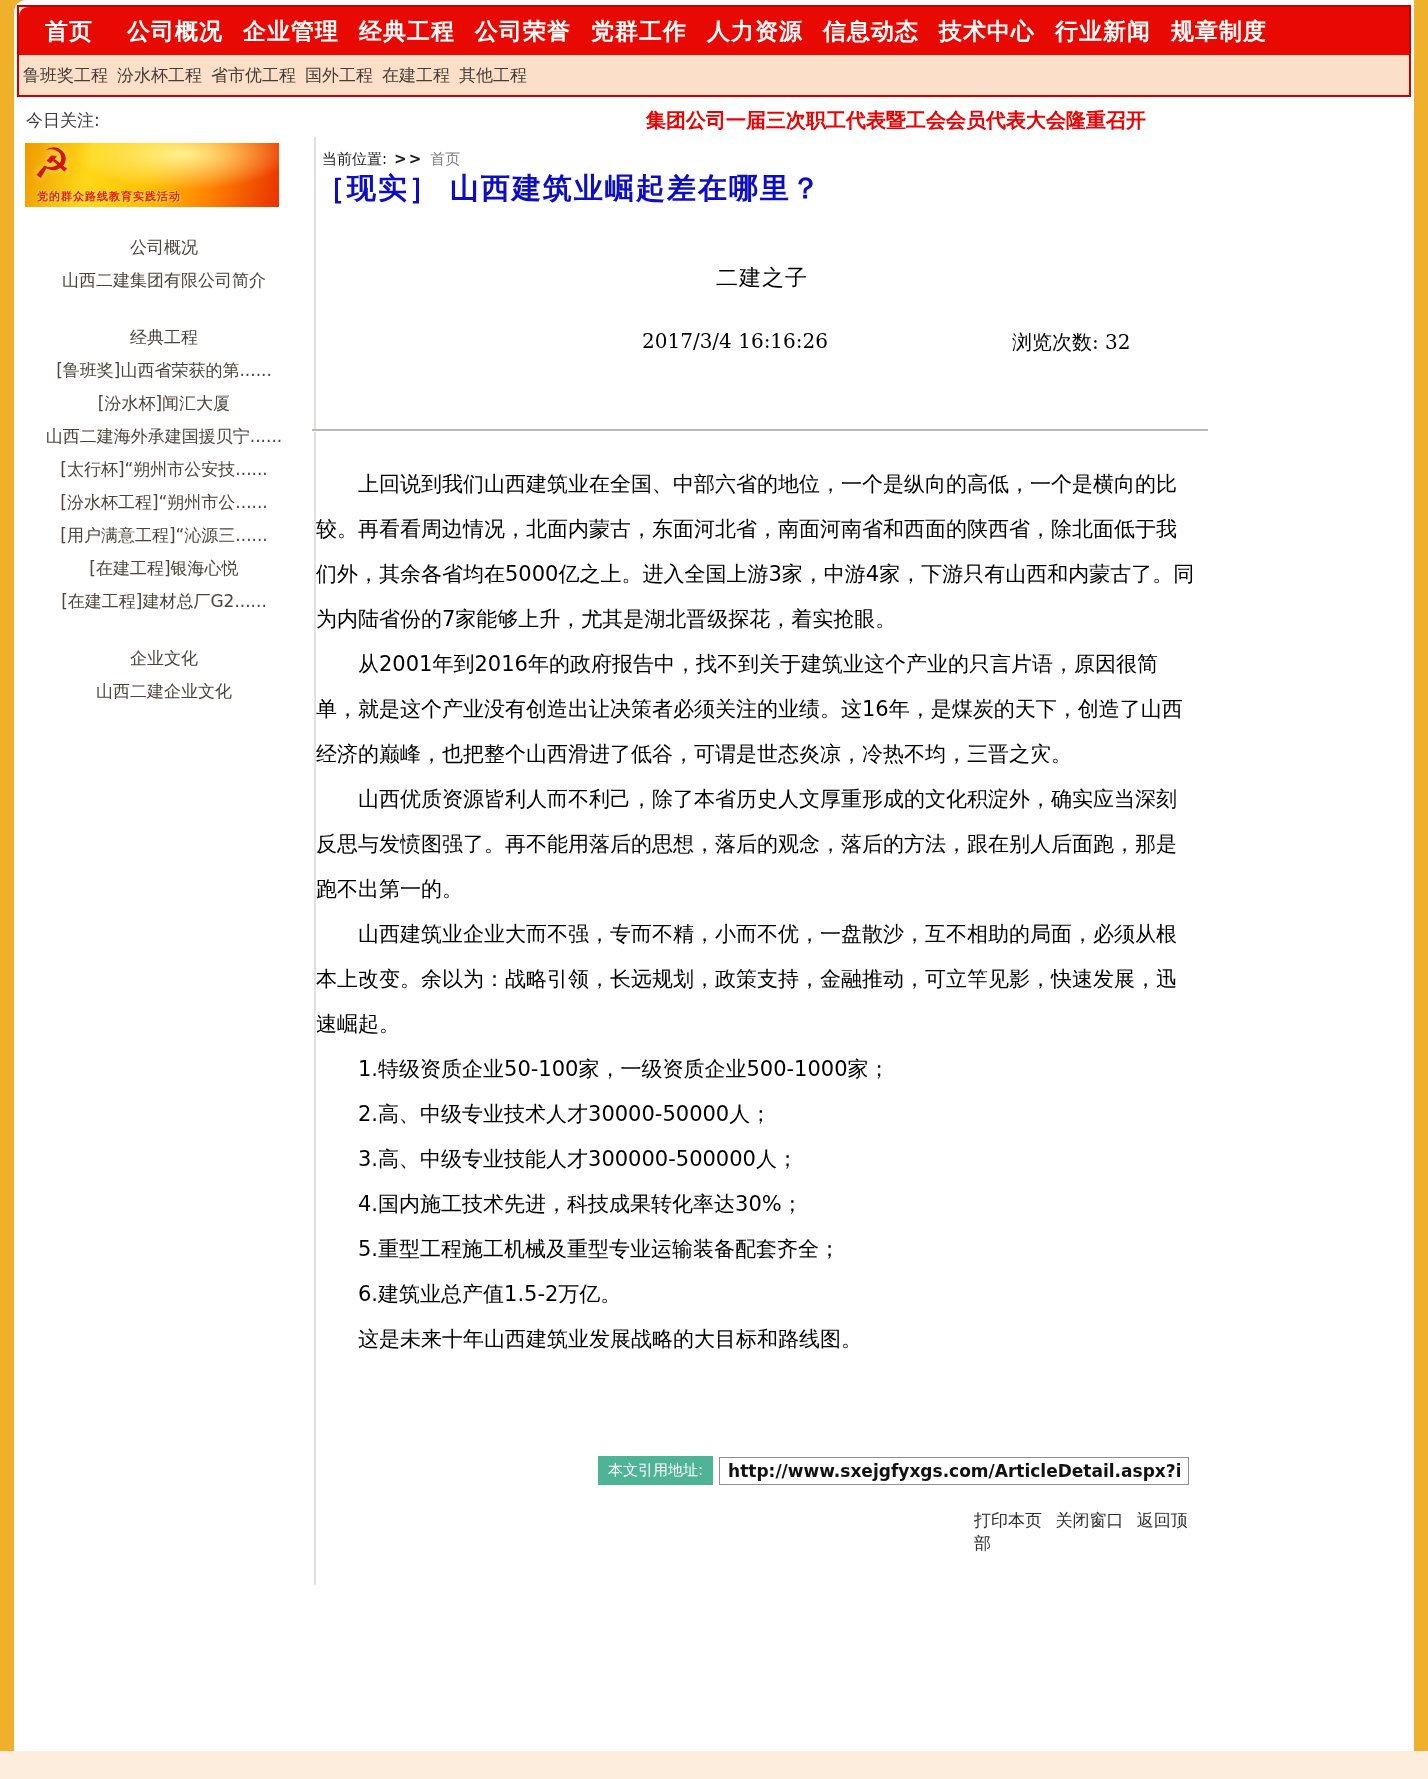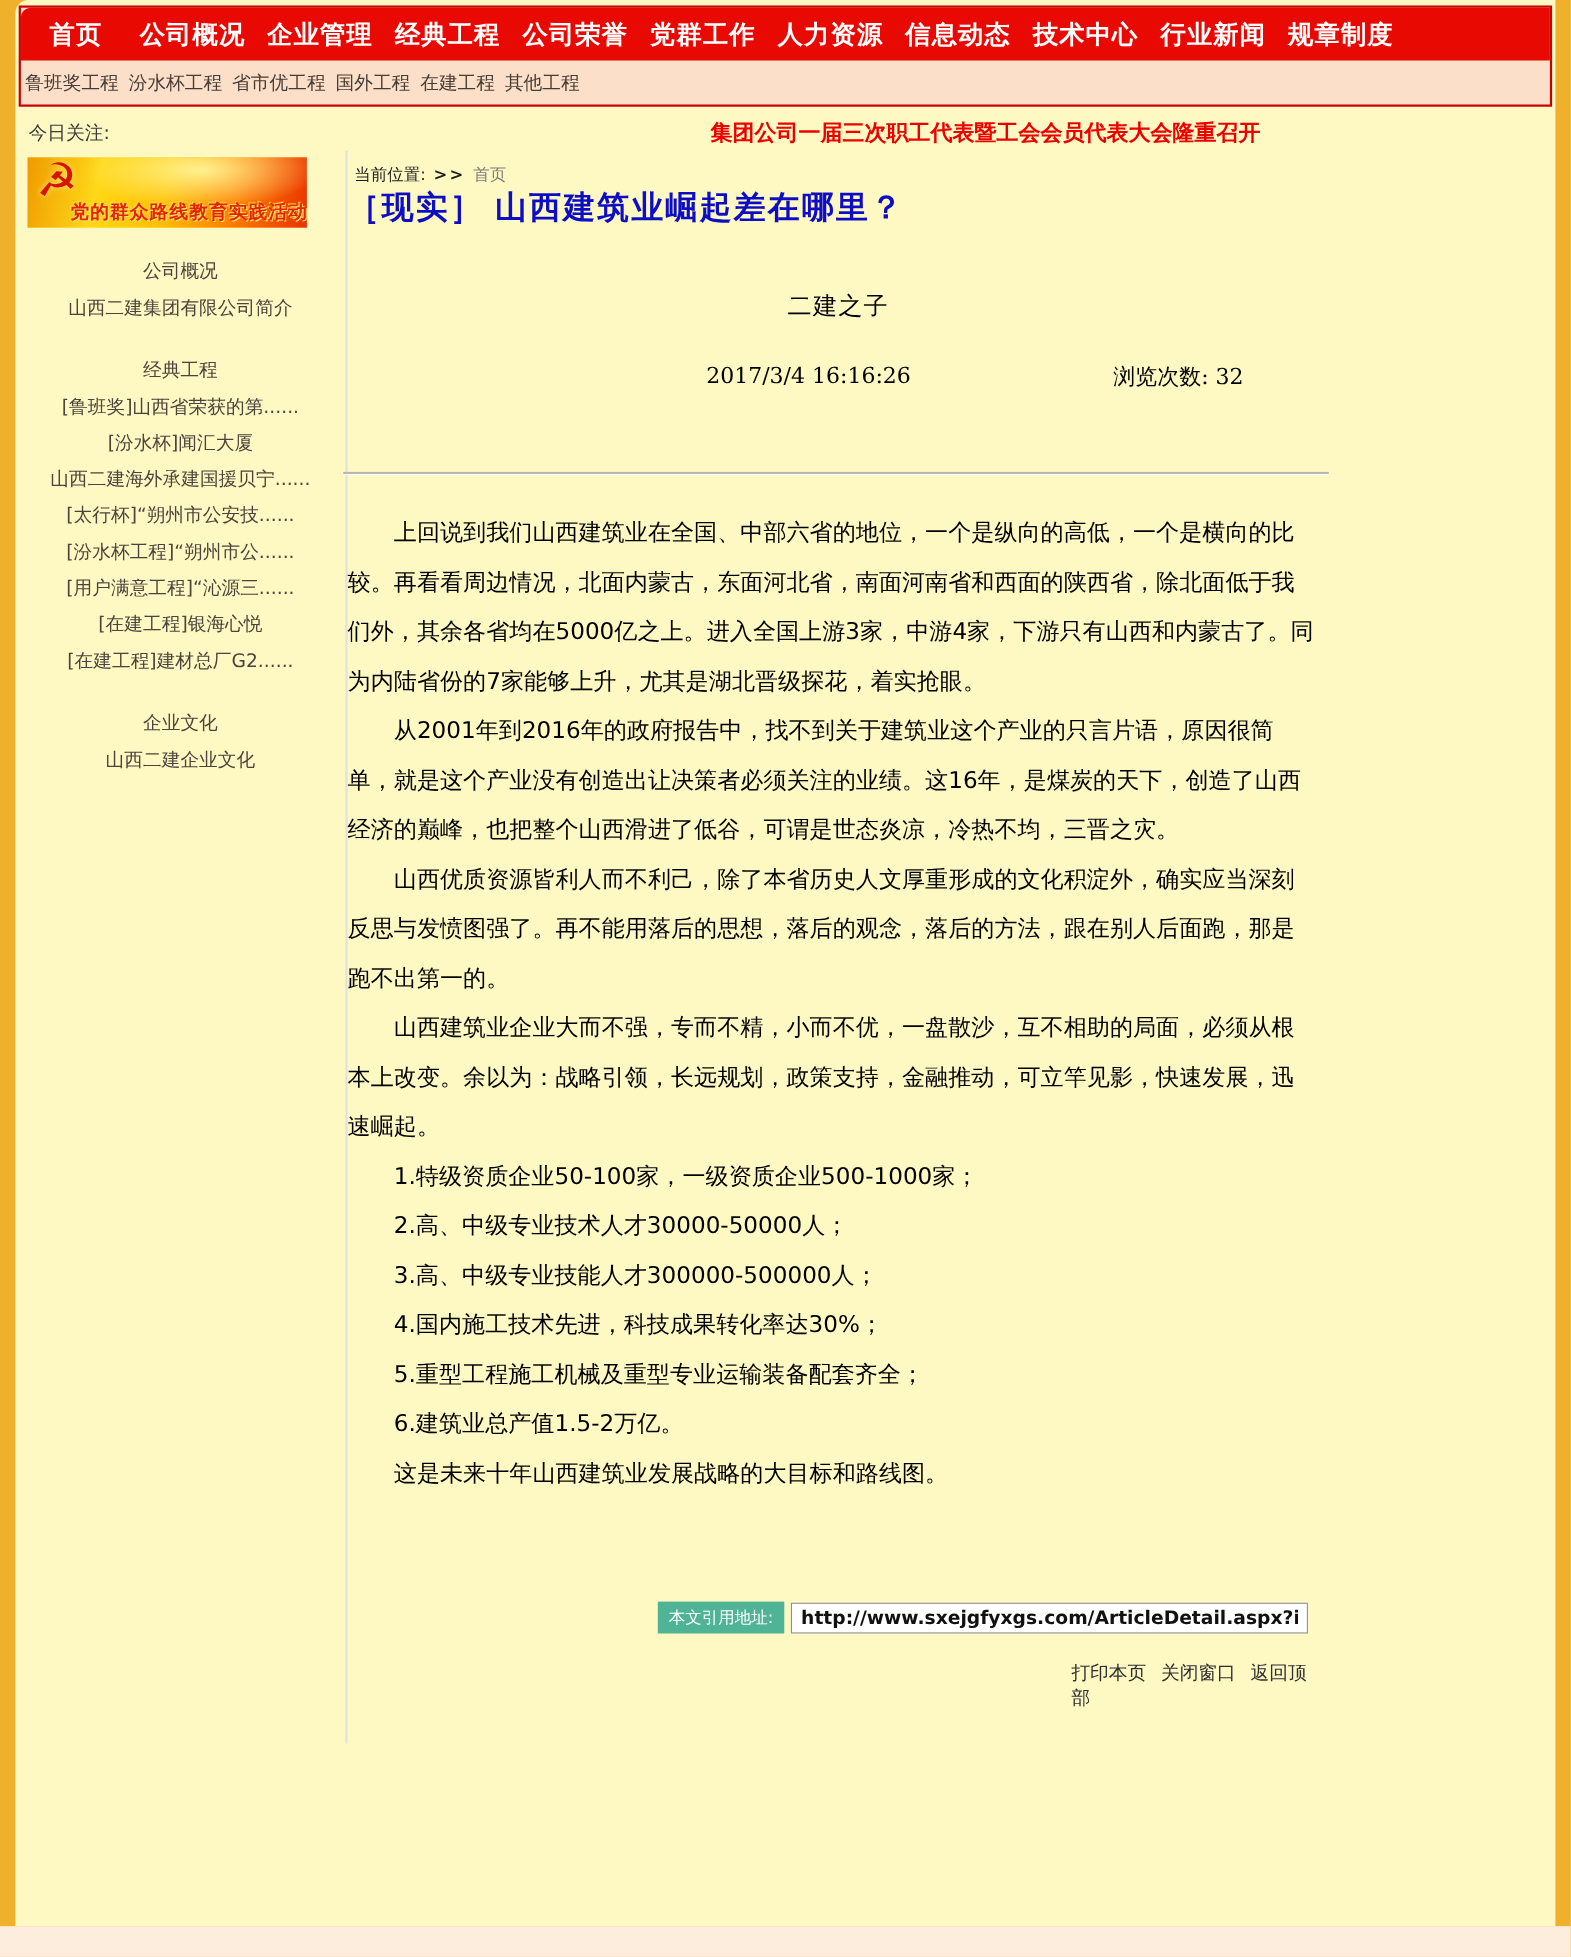--- a/index.html
+++ b/index.html
@@ -4,21 +4,21 @@
 <style>
   html,body { margin:0; padding:0; }
   body {
     width:1428px; height:1779px; position:relative;
     background:#efb02c;
     font-family:"DejaVu Sans","Liberation Sans",sans-serif;
     overflow:hidden;
   }
   .page {
     position:absolute; left:14px; right:14px; top:0; bottom:28px;
-    background:#fef9c3; border-radius:12px 0 0 0; overflow:hidden;
+    background:#ffffff; border-radius:12px 0 0 0; overflow:hidden;
   }
   .bottom-strip {
     position:absolute; left:0; right:0; bottom:0; height:28px;
     background:#fdeddd;
   }
   
   .header-box { margin:5px 3px 0 3px; border:2px solid #c80000; background:#fbdfc8; }
   .nav {
     display:flex; align-items:center; gap:20px;
     background:#e80a02; border-radius:9px 0 0 0;
@@ -48,22 +48,22 @@
     background:
       radial-gradient(ellipse at 62% 18%, rgba(255,255,170,.85), rgba(255,255,170,0) 48%),
       linear-gradient(102deg,#ef9a00 0%,#ffd818 26%,#ffbf00 50%,#ff8400 72%,#e93200 100%);
     cursor:pointer;
   }
   .banner .emblem {
     position:absolute; left:8px; top:-4px; font-size:42px; color:#d61500;
     text-shadow:0 0 6px #ffe97a;
   }
   .banner .slogan {
-    position:absolute; left:39px; bottom:3px;
-    font-size:17px; font-weight:bold; color:#e32400; letter-spacing:1px;
+    position:absolute; left:12px; bottom:3px;
+    font-size:11px; font-weight:bold; color:#e32400; letter-spacing:1px;
     text-shadow:1px 1px 0 #ffe06a,-1px -1px 0 #ffd84a;
     white-space:nowrap;
   }
   .menu { margin-top:24px; text-align:center; font-size:17px; color:#4c433c; }
   .menu-section + .menu-section { margin-top:24px; }
   .menu-heading { line-height:33px; }
   .menu a {
     display:block; line-height:33px; color:#4c433c; text-decoration:none;
     cursor:pointer; white-space:nowrap;
   }

